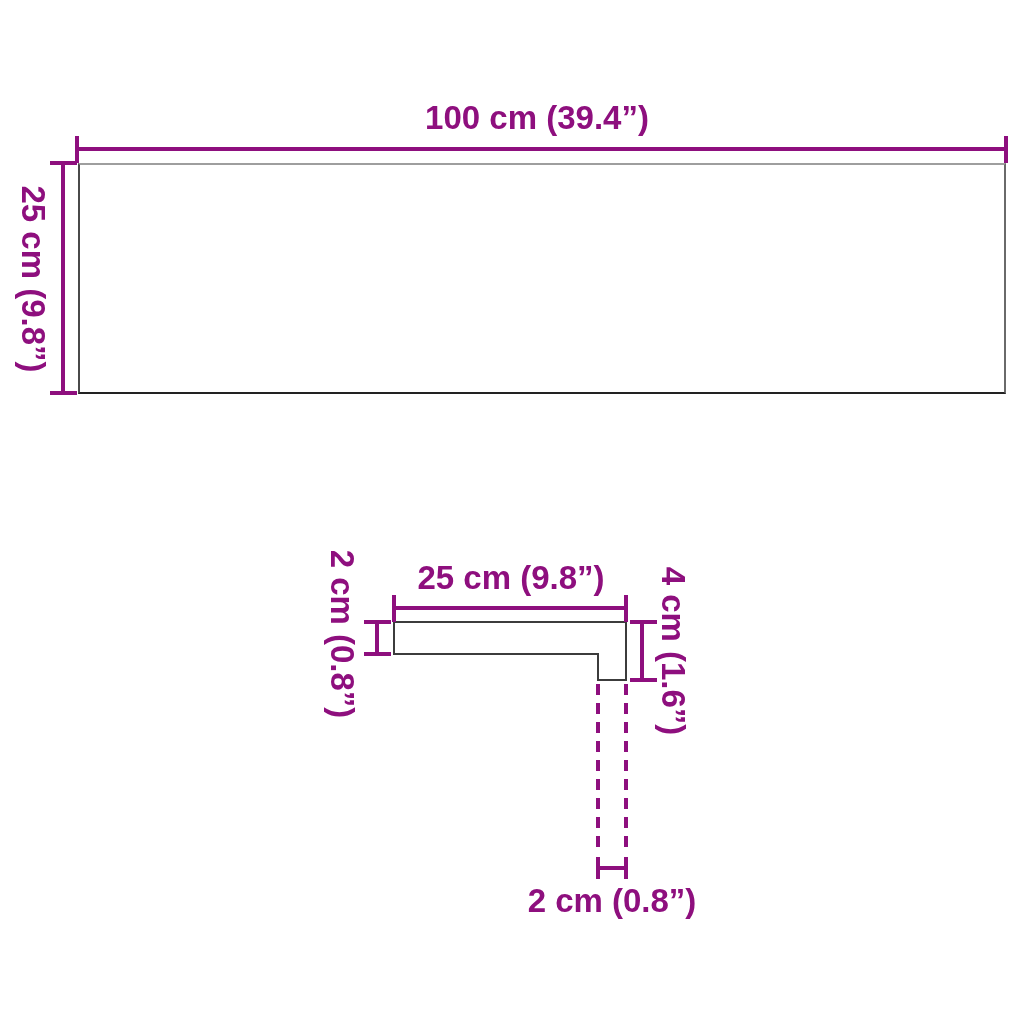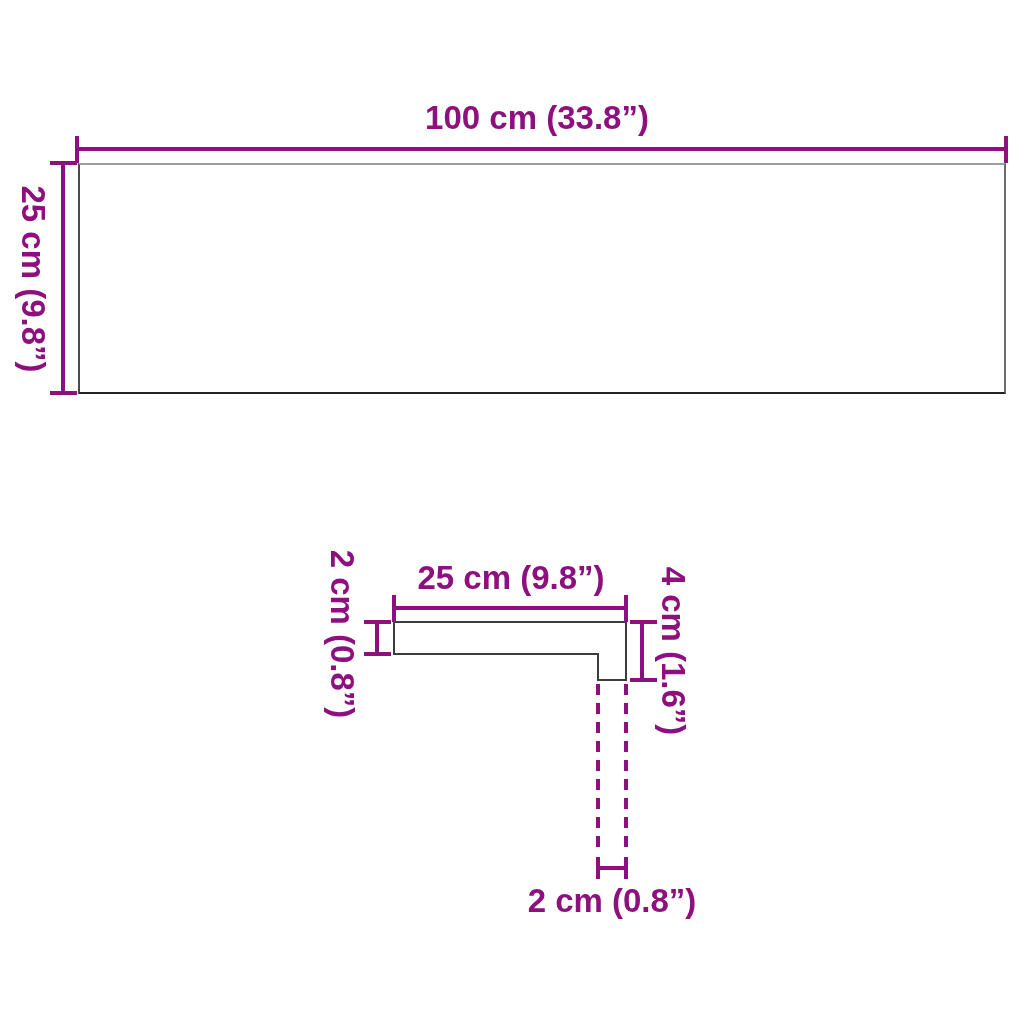--- a/index.html
+++ b/index.html
@@ -50,21 +50,21 @@
 
 <div class="canvas">
 
   <div>
 
     <div class="board-rect"></div>
 
     <div class="dline" style="left:76px;top:147px;width:930px;height:4px;"></div>
     <div class="dline" style="left:75px;top:136px;width:4px;height:27px;"></div>
     <div class="dline" style="left:1004px;top:136px;width:4px;height:27px;"></div>
-    <div class="dim-label" style="left:337px;top:101px;width:400px;">100 cm (33.8”)</div>
+    <div class="dim-label" style="left:337px;top:101px;width:400px;">100 cm (39.4”)</div>
 
     <div class="dline" style="left:61px;top:163px;width:4px;height:231px;"></div>
     <div class="dline" style="left:50px;top:161px;width:27px;height:4px;"></div>
     <div class="dline" style="left:50px;top:391px;width:27px;height:4px;"></div>
     <div class="dim-label rot" style="left:-87px;top:259px;width:240px;height:40px;line-height:40px;">25 cm (9.8”)</div>
   </div>
 
   <div>
 
     <svg style="left:392px;top:620px;" width="236" height="62" viewBox="0 0 236 62">

